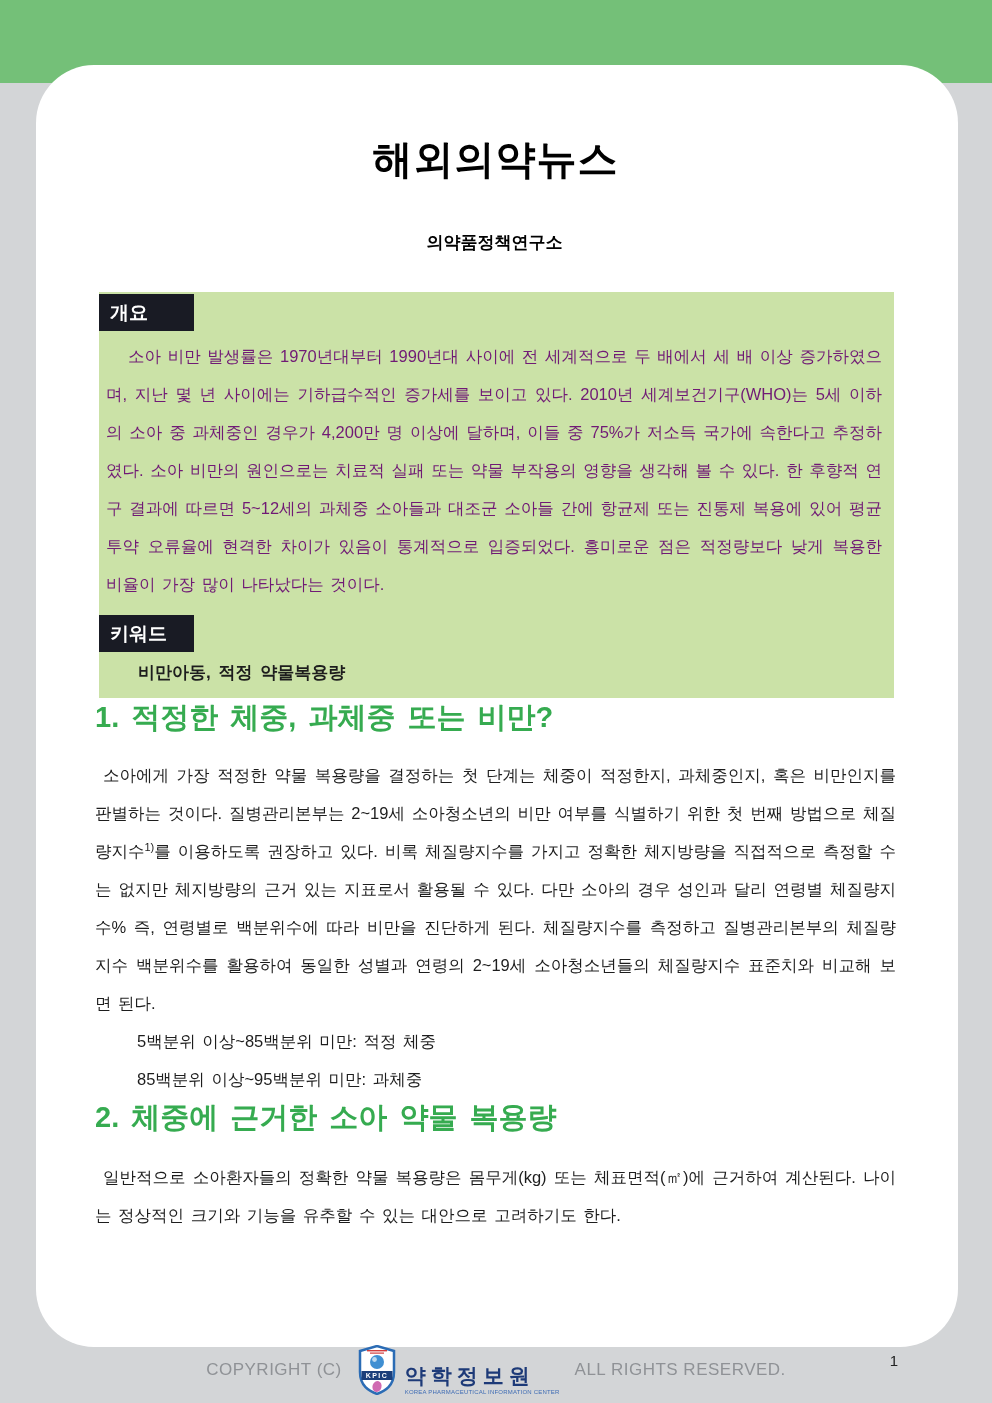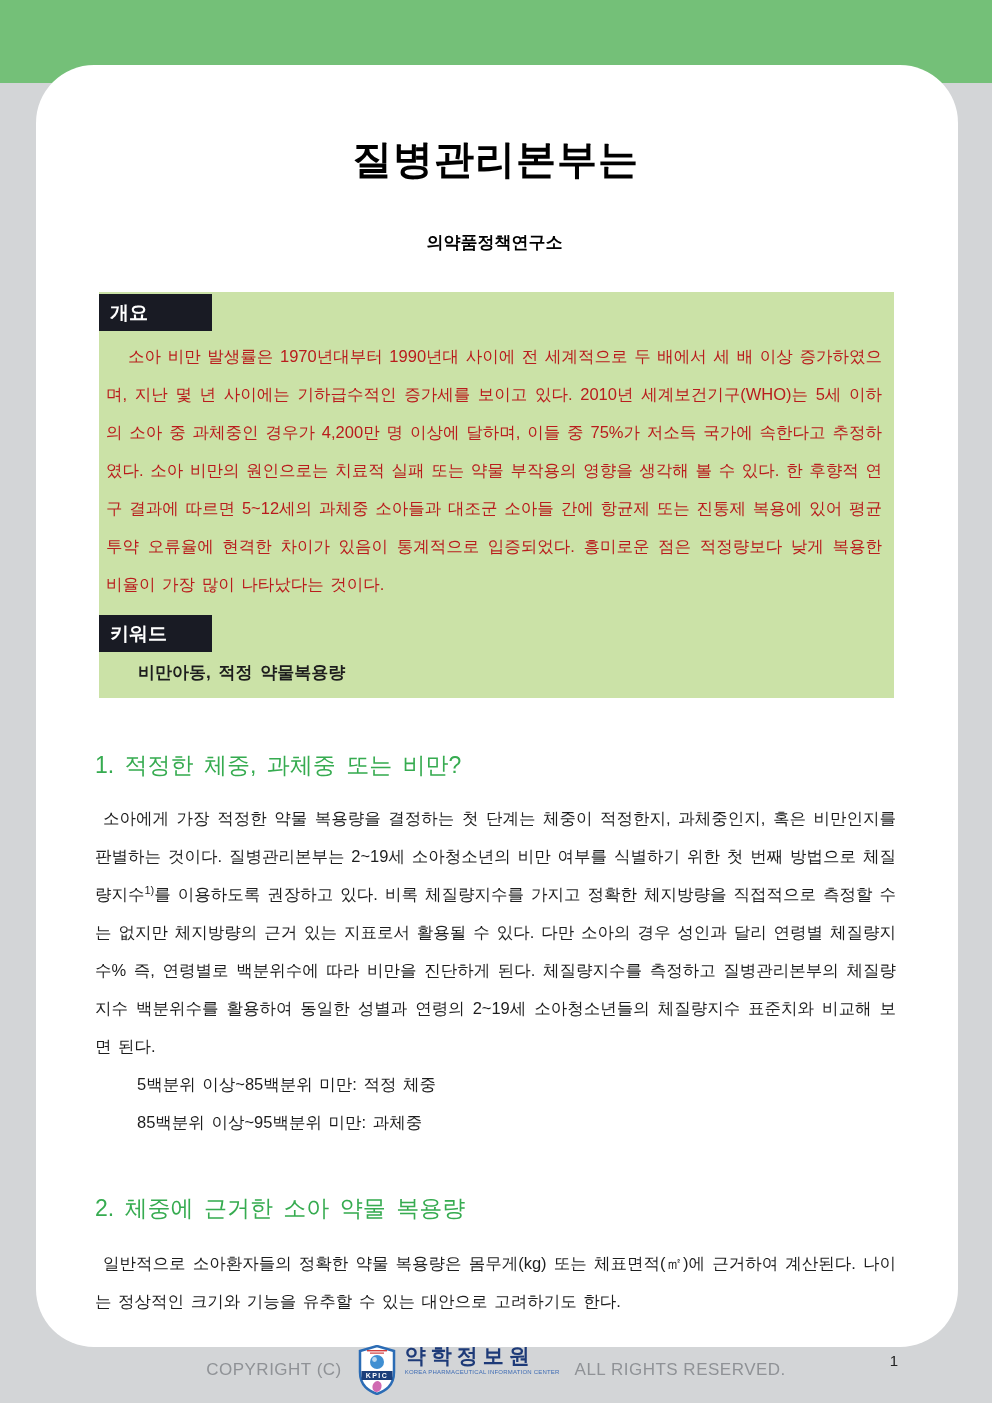--- a/index.html
+++ b/index.html
@@ -30,36 +30,36 @@
   }
   .doc-author {
     text-align: center; font-size: 17px; font-weight: bold; color: #000;
     margin-top: 48px; padding-right: 2px;
   }
   .green-box {
     margin-top: 38px; margin-left: 4px; margin-right: 2px;
     background: #cbe2a7; padding: 2px 0 14px 0;
   }
   .label-box {
-    width: 113px; height: 37px; background: #191b24; color: #ffffff;
+    width: 95px; height: 37px; background: #191b24; color: #ffffff;
     font-size: 19px; font-weight: bold; display: flex; align-items: center;
     padding-left: 11px;
   }
   .overview-text {
     padding: 6px 12px 4px 7px;
     font-size: 16.5px; line-height: 38px; text-align: justify;
-    text-indent: 22px; color: #b91c1c; word-spacing: 2px;
+    text-indent: 22px; color: #701a75; word-spacing: 2px;
   }
   .keyword-label { margin-top: 8px; }
   .keyword-text {
     padding: 9px 12px 0 7px; font-size: 17px; font-weight: 600;
     color: #1d1d1d; word-spacing: 3px; margin-left: 32px;
   }
   .section-heading {
-    margin-top: 52px; font-size: 23px; font-weight: normal; color: #36ab50;
+    font-size: 29px; font-weight: bold; color: #36ab50;
     word-spacing: 4px;
   }
   .body-para {
     margin-top: 18px; font-size: 16.5px; line-height: 38px;
     text-align: justify; text-indent: 8px; color: #1d1d1d; word-spacing: 2px;
   }
   .body-para sup, .footnote sup {
     font-size: 11px; vertical-align: super; line-height: 0;
   }
   .percentile-list { margin-top: 0; list-style: none; padding-left: 42px; }
@@ -68,40 +68,40 @@
   }
   .section2-para { margin-top: 20px; text-indent: 8px; }
   .footer {
     position: absolute; left: 0; bottom: 0; width: 992px; height: 56px;
   }
   .footer-content {
     position: absolute; left: 0; right: 0; bottom: 8px;
     display: flex; align-items: center; justify-content: center; gap: 15px;
   }
   .footer-text { font-size: 17px; color: #8f9296; letter-spacing: 0.5px; }
-  .logo-wrap { display: flex; align-items: flex-start; gap: 8px; }
+  .logo-wrap { display: flex; align-items: flex-end; gap: 8px; }
   .logo-name-block { display: flex; flex-direction: column; line-height: 1; }
   .logo-name {
     font-size: 21px; font-weight: bold; color: #1d3a78; letter-spacing: 5px;
   }
   .logo-caption {
     font-size: 6px; color: #3f6cb4; letter-spacing: 0.2px; margin-top: 3px;
   }
   .page-number {
     position: absolute; top: 1352px; right: 94px; font-size: 15px; color: #222;
   }
 </style>
 </head>
 <body>
 
 <div class="green-band"></div>
 
 <div class="card">
 
-  <h1 class="doc-title">질병관리본부는</h1>
+  <h1 class="doc-title">해외의약뉴스</h1>
 
 
   <div class="doc-author">의약품정책연구소</div>
 
   <div class="green-box">
     <div class="label-box">개요</div>
     <p class="overview-text">소아 비만 발생률은 1970년대부터 1990년대 사이에 전 세계적으로 두 배에서 세 배 이상 증가하였으며, 지난 몇 년 사이에는 기하급수적인 증가세를 보이고 있다. 2010년 세계보건기구(WHO)는 5세 이하의 소아 중 과체중인 경우가 4,200만 명 이상에 달하며, 이들 중 75%가 저소득 국가에 속한다고 추정하였다. 소아 비만의 원인으로는 치료적 실패 또는 약물 부작용의 영향을 생각해 볼 수 있다. 한 후향적 연구 결과에 따르면 5~12세의 과체중 소아들과 대조군 소아들 간에 항균제 또는 진통제 복용에 있어 평균 투약 오류율에 현격한 차이가 있음이 통계적으로 입증되었다. 흥미로운 점은 적정량보다 낮게 복용한 비율이 가장 많이 나타났다는 것이다.</p>
     <div class="label-box keyword-label">키워드</div>
     <p class="keyword-text">비만아동, 적정 약물복용량</p>
   </div>

